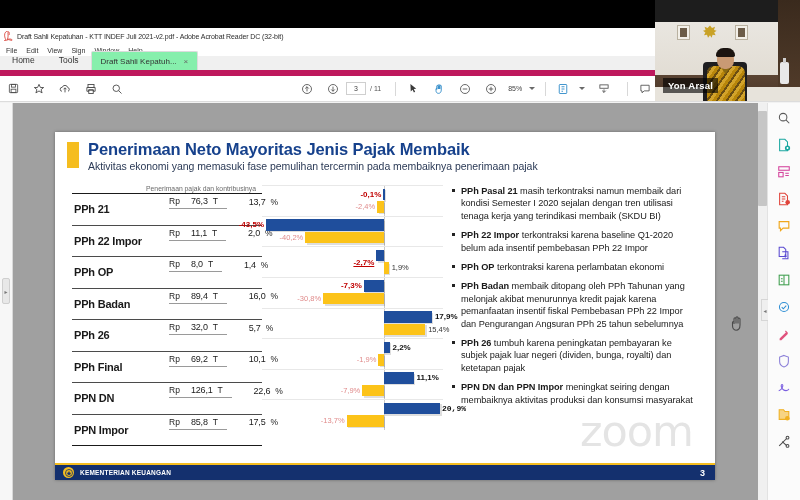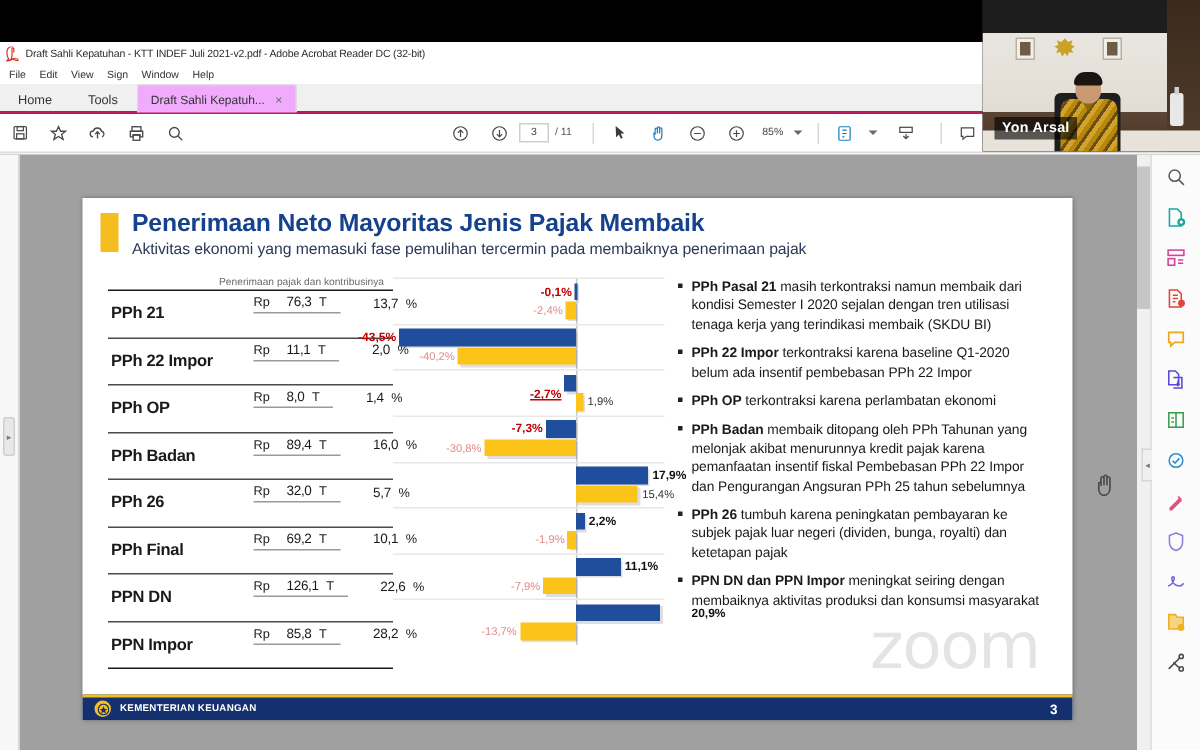--- a/index.html
+++ b/index.html
@@ -13,24 +13,24 @@
 
   .titlebar { height:16px; background:#ffffff; display:flex; align-items:center;
               padding-left:4px; border-bottom:0px solid #e0e0e0; }
   .acro-logo { width:9px; height:10px; margin-right:4px; flex:0 0 auto; position:relative; }
   .acro-logo svg { display:block; }
   .title-text { font-size:7px; color:#2b2b2b; white-space:nowrap; letter-spacing:-0.1px; }
 
   .menubar { height:12px; background:#ffffff; display:flex; align-items:center; gap:9px; padding-left:6px; }
   .menubar span { font-size:7px; color:#333; }
 
-  .tabstrip { height:20px; background:#f0f0f0; display:flex; border-bottom:2px solid #be185d; }
+  .tabstrip { height:20px; background:#f0f0f0; display:flex; align-items:flex-end; border-bottom:6px solid #be185d; }
   .tab-home, .tab-tools { height:20px; display:flex; align-items:center; padding:0 12px; font-size:8.5px; color:#333; }
   .tab-doc { height:19px; display:flex; align-items:center; gap:7px; padding:0 9px;
-             background:#f0abfc; border-top:1px solid #dcdcdc; border-left:1px solid #dcdcdc;
+             background:#86efac; border-top:1px solid #dcdcdc; border-left:1px solid #dcdcdc;
              border-right:1px solid #dcdcdc; border-radius:2px 2px 0 0; font-size:8px; color:#333; }
   .tab-close { font-size:8px; color:#666; }
 
   .toolbar { height:26px; background:#ffffff; display:flex; align-items:center;
              border-bottom:1px solid #dcdcdc; position:relative; }
   .tb-group { display:flex; align-items:center; }
   .tb-btn { width:26px; height:26px; display:flex; align-items:center; justify-content:center; color:#4a4a4a; }
   .tb-sep { width:1px; height:14px; background:#d8d8d8; margin:0 4px; }
   .pagebox { width:20px; height:13px; border:1px solid #cfcfcf; background:#fff; font-size:7px;
              color:#444; display:flex; align-items:center; justify-content:center; }
@@ -433,21 +433,21 @@
               <div class="trow" style="border-bottom:1.6px solid #1a1a1a;">
                 <div class="tname">PPN Impor</div>
                 <div class="tvals">
                   <div class="tv1">
                       <span class="tv-rp">Rp</span>
                       <span class="tv-num">85,8</span>
                       <span class="tv-unit">T</span>
                     </div>
                   <div class="tv2">
                       <span class="tv-rp"></span>
-                      <span class="tv-num">28,2</span>
+                      <span class="tv-num">17,5</span>
                       <span class="tv-unit">%</span>
                     </div>
                 </div>
               </div>
             </div>
           </div>
 
           <div class="chart">
             <div class="chart-plot" id="plot">
                 <div class="zeroaxis" style="left: 123.567px;"></div>
@@ -511,21 +511,21 @@
                   <div class="bar blue" style="left: 123.567px; top: 3.5px; width: 29.9866px;"></div>
                   <div class="blab pos" style="top: 3.5px; left: 156.554px;">11,1%</div>
                   <div class="bar-shadow" style="left: 103.725px; top: 17.5px; width: 21.3418px;"></div>
                   <div class="bar yellow" style="left: 102.225px; top: 16px; width: 21.3418px;"></div>
                   <div class="ylab neg" style="top: 16px; left: auto; right: 84.7746px;">-7,9%</div>
                 </div>
                 <div class="grp" style="top: 214.375px; height: 30.625px;">
                   <div class="gridline" style="top: 0px;"></div>
                   <div class="bar-shadow" style="left: 125.067px; top: 5px; width: 56.4612px;"></div>
                   <div class="bar blue" style="left: 123.567px; top: 3.5px; width: 56.4612px;"></div>
-                  <div class="blab pos" style="top: 3.5px; left: 201px;">20,9%</div>
+                  <div class="blab pos" style="top: 3.5px; left: 182px; font-family: Liberation Mono, monospace;">20,9%</div>
                   <div class="bar-shadow" style="left: 88.0567px; top: 17.5px; width: 37.0104px;"></div>
                   <div class="bar yellow" style="left: 86.5567px; top: 16px; width: 37.0104px;"></div>
                   <div class="ylab neg" style="top: 16px; left: auto; right: 100.443px;">-13,7%</div>
                 </div>
               </div>
           </div>
 
           <div class="bullets">
             <div class="bul">
               <span class="bul-dot">

